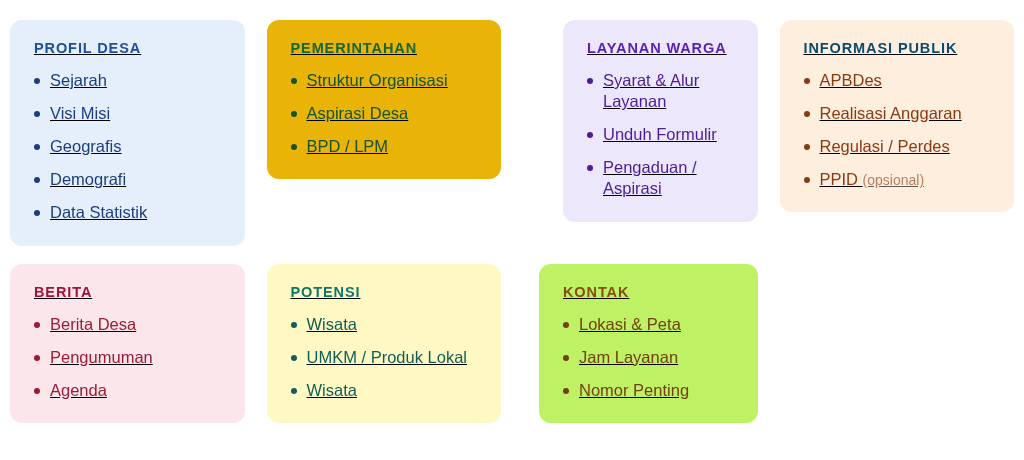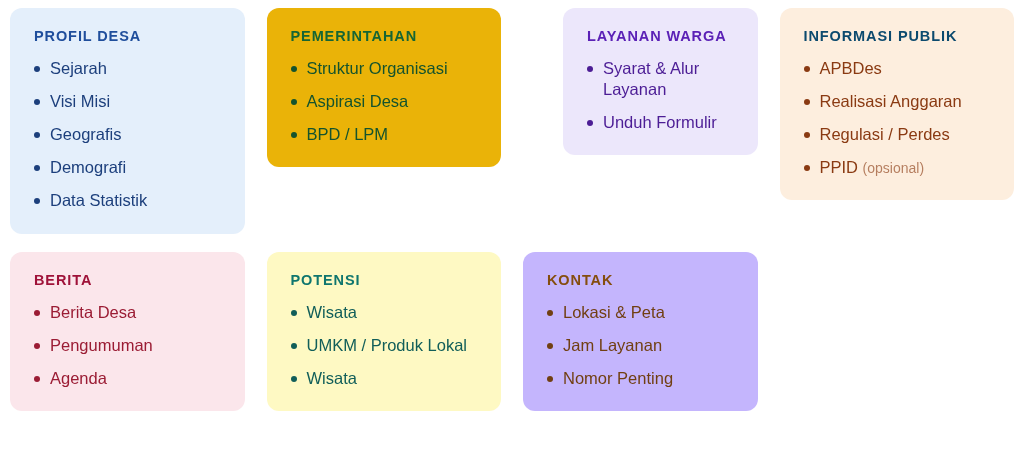--- a/index.html
+++ b/index.html
@@ -11,21 +11,22 @@
     height: 460px;
     background: #ffffff;
     font-family: "Liberation Sans", sans-serif;
     overflow: hidden;
   }
   .board {
     position: relative;
     width: 1024px;
     height: 444px;
     box-sizing: border-box;
-    padding: 8px 10px;
+    padding: 20px 10px;
+    text-decoration: underline;
   }
   .grid {
     display: grid;
     grid-template-columns: repeat(4, 1fr);
     grid-auto-rows: min-content;
     column-gap: 22px;
     row-gap: 18px;
   }
   .card {
     border-radius: 12px;
@@ -91,20 +92,21 @@
           <li><span>Struktur Organisasi</span></li>
           <li><span>Aspirasi Desa</span></li>
           <li><span>BPD / LPM</span></li>
         </ul>
       </section>
       <section class="card" style="background: rgb(236, 231, 251); color: rgb(76, 29, 149); margin-left: 40px;">
         <h3 class="card-title" style="color: rgb(91, 33, 182);">LAYANAN WARGA</h3>
         <ul class="card-list">
           <li><span>Syarat &amp; Alur Layanan</span></li>
           <li><span>Unduh Formulir</span></li>
+          <li><span>Pengaduan / Aspirasi</span></li>
         </ul>
       </section>
       <section class="card" style="background: rgb(253, 238, 222); color: rgb(138, 58, 18);">
         <h3 class="card-title" style="color: #0c4a6e;">INFORMASI PUBLIK</h3>
         <ul class="card-list">
           <li><span>APBDes</span></li>
           <li><span>Realisasi Anggaran</span></li>
           <li><span>Regulasi / Perdes</span></li>
           <li><span>PPID</span> <span class="note">(opsional)</span></li>
         </ul>
@@ -118,21 +120,21 @@
         </ul>
       </section>
       <section class="card" style="background: #fef9c3; color: rgb(17, 94, 89);">
         <h3 class="card-title" style="color: rgb(15, 118, 110);">POTENSI</h3>
         <ul class="card-list">
           <li><span>Wisata</span></li>
           <li><span>UMKM / Produk Lokal</span></li>
           <li><span>Wisata</span></li>
         </ul>
       </section>
-      <section class="card" style="background: #c4b5fd; color: rgb(113, 63, 18);">
+      <section class="card" style="background: #bef264; color: rgb(113, 63, 18); margin-left: 16px;">
         <h3 class="card-title" style="color: rgb(133, 77, 14);">KONTAK</h3>
         <ul class="card-list">
           <li><span>Lokasi &amp; Peta</span></li>
           <li><span>Jam Layanan</span></li>
           <li><span>Nomor Penting</span></li>
         </ul>
       </section>
     </div>
 </div>
 

